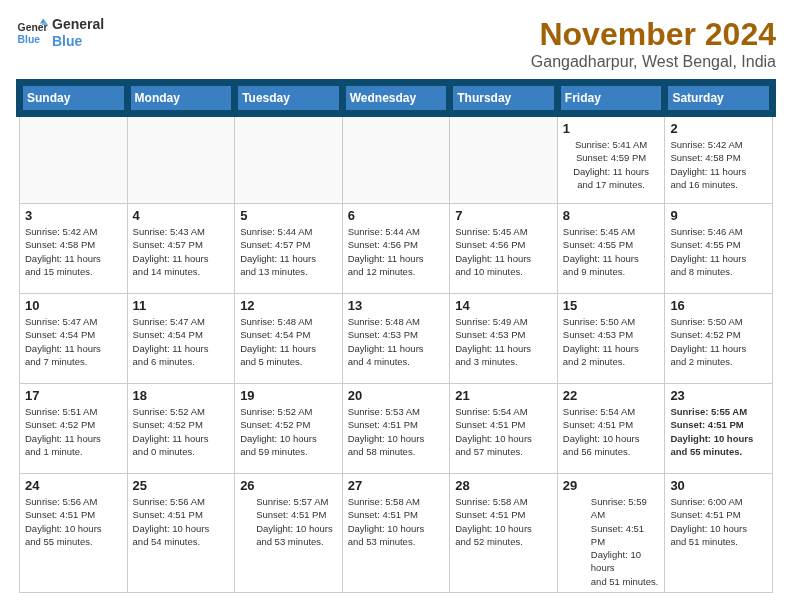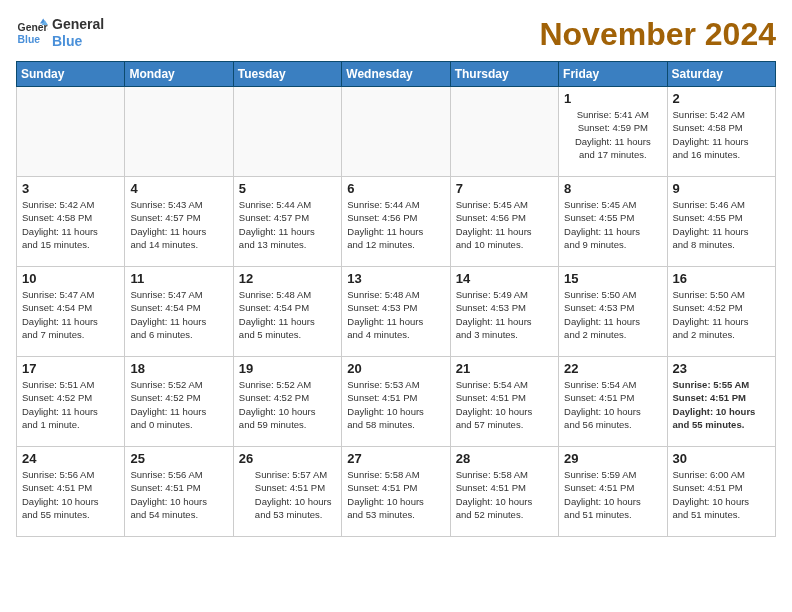--- a/index.html
+++ b/index.html
@@ -40,21 +40,21 @@
       border-collapse: collapse;
       table-layout: fixed;
     }
     .calendar th {
       background: #3a7fc1;
       color: #fff;
       font-size: 12px;
       font-weight: bold;
       padding: 5px 4px;
       text-align: left;
-      border: 1px solid #0c4a6e;
+      border: 7px solid #0c4a6e;
     }
     .calendar td {
       border: 1px solid #ccc;
       vertical-align: top;
       padding: 4px 5px;
       font-size: 10px;
       color: #333;
       height: 90px;
       background: #fff;
     }
@@ -83,20 +83,21 @@
       <polygon points="30,8 38,8 34,2" fill="#4a90d9"></polygon>
       <polygon points="32,10 40,10 36,4" fill="#6ab0e8"></polygon>
     </svg>
     <div>
       <div style="font-size:14px;font-weight:bold;color:#333;line-height:1.2;">General</div>
       <div style="font-size:14px;font-weight:bold;color:#4a90d9;line-height:1.2;">Blue</div>
     </div>
   </div>
   <div class="title-block">
     <div class="month-title">November 2024</div>
+    <div class="location-title">Gangadharpur, West Bengal, India</div>
   </div>
 </div>
 
 <table class="calendar">
   <thead>
     <tr>
     <th>Sunday</th>
         <th>Monday</th>
         <th>Tuesday</th>
         <th>Wednesday</th>
@@ -311,21 +312,21 @@
         </td>
         <td>
           <span class="day-num">28</span>
           <div class="day-info" style="white-space: pre-line;">Sunrise: 5:58 AM
 Sunset: 4:51 PM
 Daylight: 10 hours
 and 52 minutes.</div>
         </td>
         <td>
           <span class="day-num">29</span>
-          <div class="day-info" style="white-space: pre-line;">Sunrise: 5:59 AM
+          <div class="day-info" style="white-space: pre-line; margin-left: 28px;">Sunrise: 5:59 AM
 Sunset: 4:51 PM
 Daylight: 10 hours
 and 51 minutes.</div>
         </td>
         <td>
           <span class="day-num">30</span>
           <div class="day-info" style="white-space: pre-line;">Sunrise: 6:00 AM
 Sunset: 4:51 PM
 Daylight: 10 hours
 and 51 minutes.</div>

